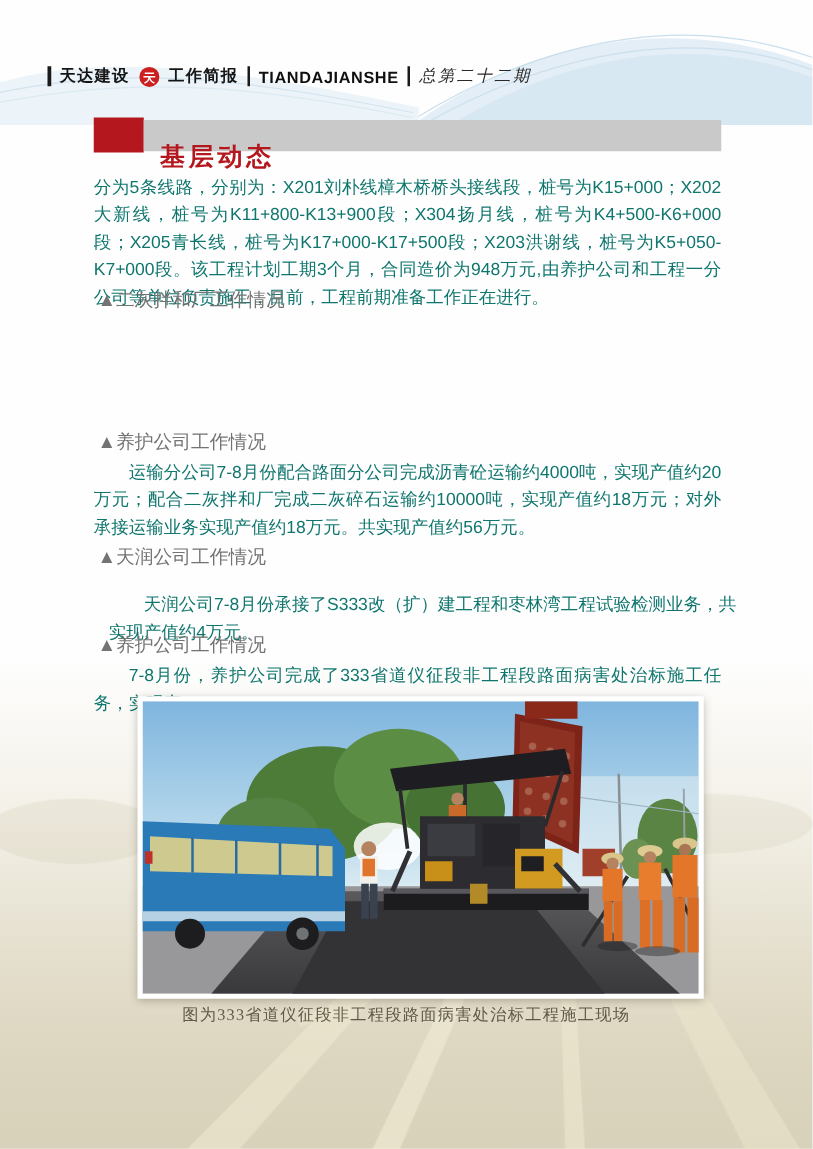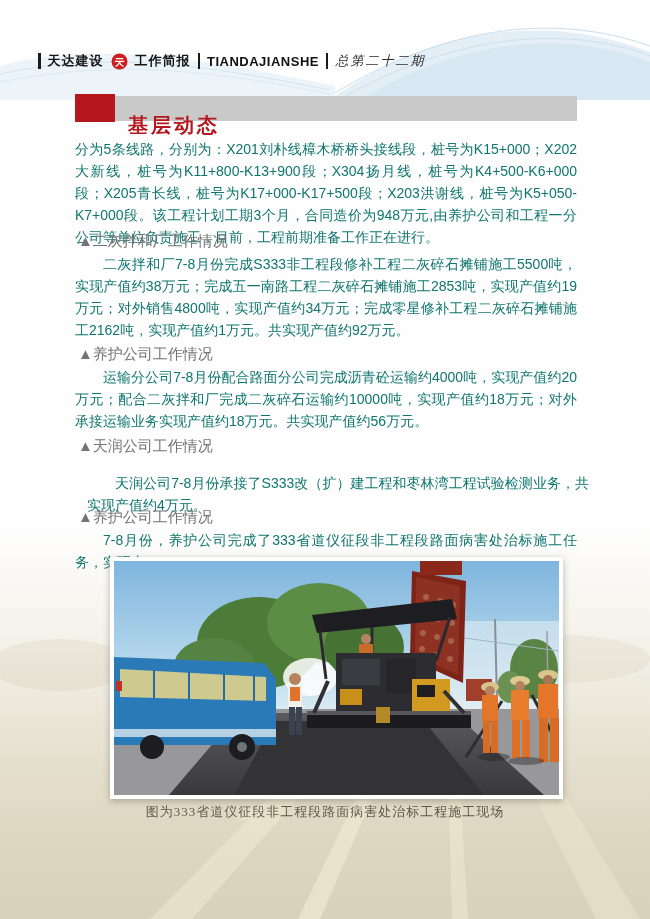--- a/index.html
+++ b/index.html
@@ -123,21 +123,20 @@
 
   <div class="banner">
     <span class="red-block"></span>
     <span class="gray-bar"></span>
     <span class="banner-title">基层动态</span>
   </div>
 
   <p class="tblock pos-intro">分为5条线路，分别为：X201刘朴线樟木桥桥头接线段，桩号为K15+000；X202大新线，桩号为K11+800-K13+900段；X304扬月线，桩号为K4+500-K6+000段；X205青长线，桩号为K17+000-K17+500段；X203洪谢线，桩号为K5+050-K7+000段。该工程计划工期3个月，合同造价为948万元,由养护公司和工程一分公司等单位负责施工，目前，工程前期准备工作正在进行。</p>
 
   <h3 class="sec-heading pos-h0">▲二灰拌和厂工作情况</h3>
-  <p class="tblock indent pos-p0">二灰拌和厂7-8月份完成S333非工程段修补工程二灰碎石摊铺施工5500吨，实现产值约38万元；完成五一南路工程二灰碎石摊铺施工2853吨，实现产值约19万元；对外销售4800吨，实现产值约34万元；完成零星修补工程二灰碎石摊铺施工2162吨，实现产值约1万元。共实现产值约92万元。</p>
 
   <h3 class="sec-heading pos-h1">▲养护公司工作情况</h3>
   <p class="tblock indent pos-p1">运输分公司7-8月份配合路面分公司完成沥青砼运输约4000吨，实现产值约20万元；配合二灰拌和厂完成二灰碎石运输约10000吨，实现产值约18万元；对外承接运输业务实现产值约18万元。共实现产值约56万元。</p>
 
   <h3 class="sec-heading pos-h2">▲天润公司工作情况</h3>
   <p class="tblock indent pos-p2">天润公司7-8月份承接了S333改（扩）建工程和枣林湾工程试验检测业务，共实现产值约4万元。</p>
 
   <h3 class="sec-heading pos-h3">▲养护公司工作情况</h3>
   <p class="tblock indent pos-p3">7-8月份，养护公司完成了333省道仪征段非工程段路面病害处治标施工任务，实现产</p>
 

